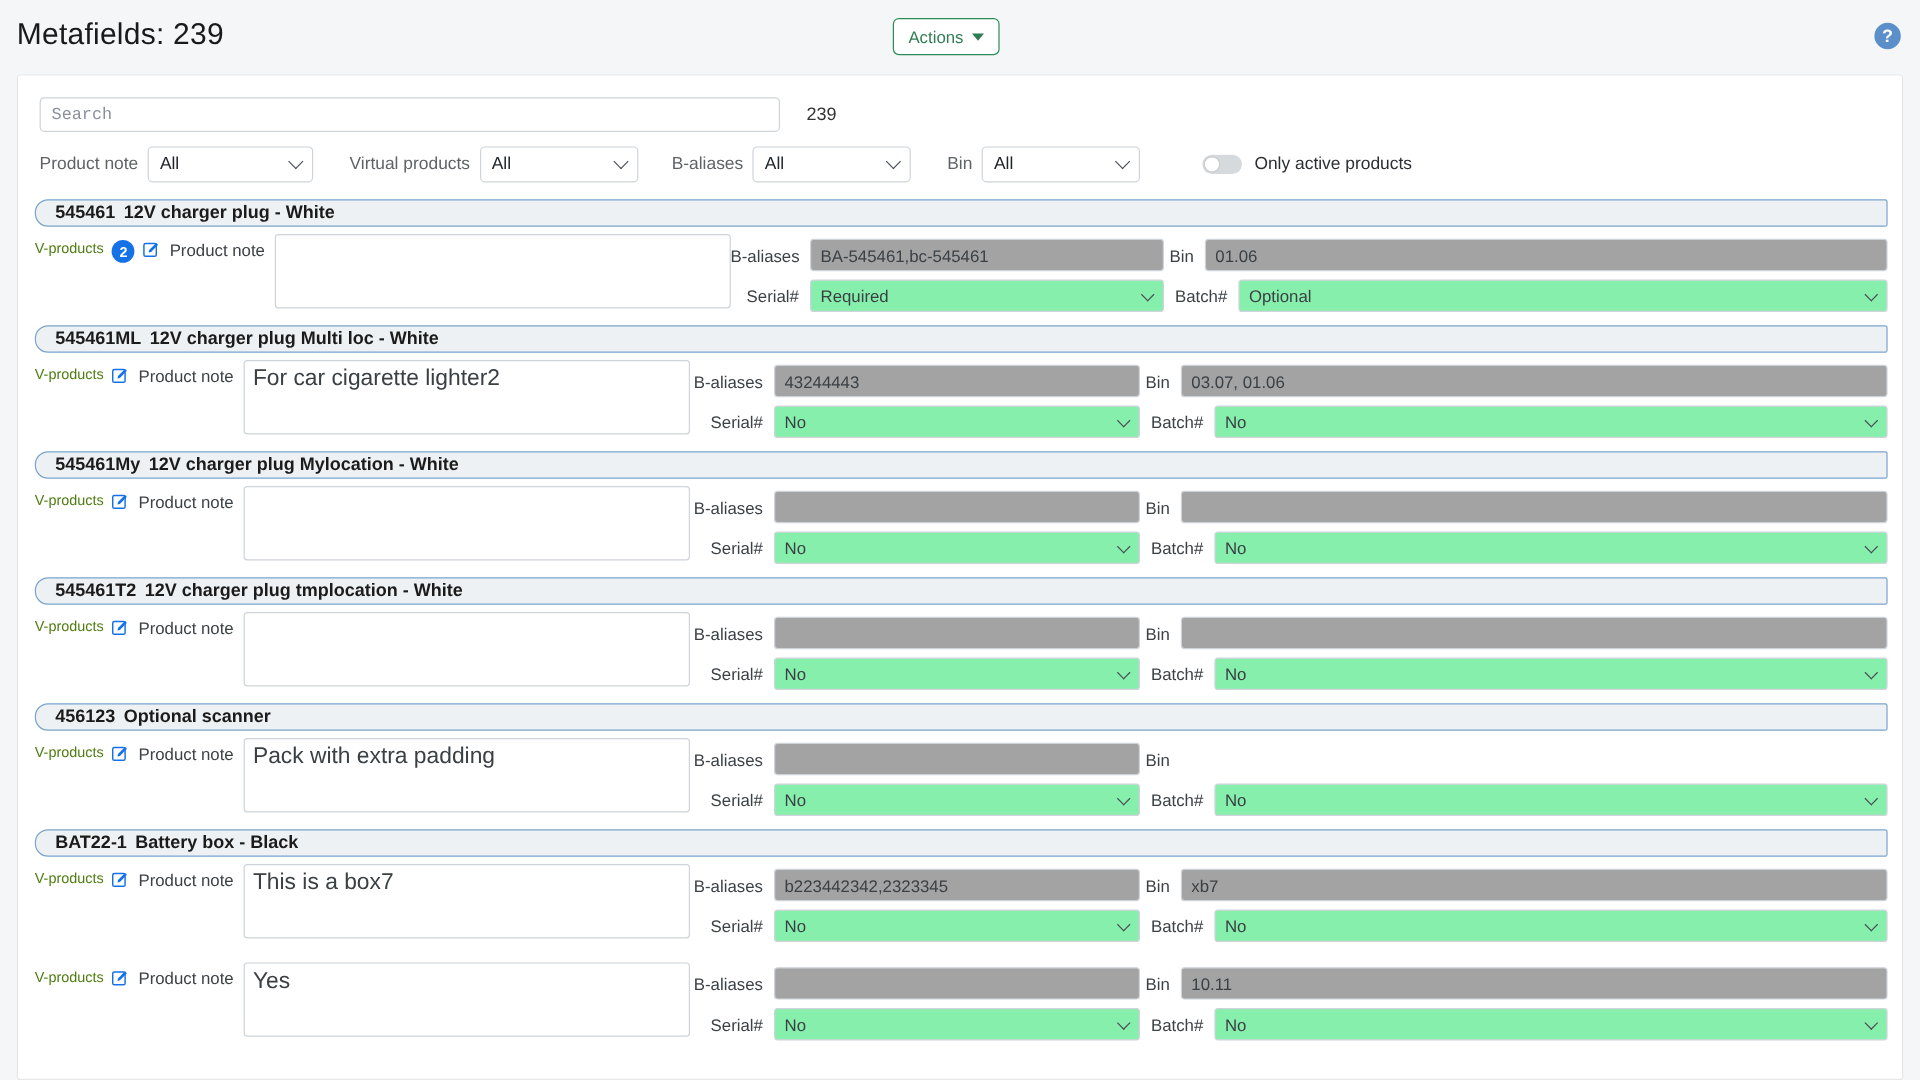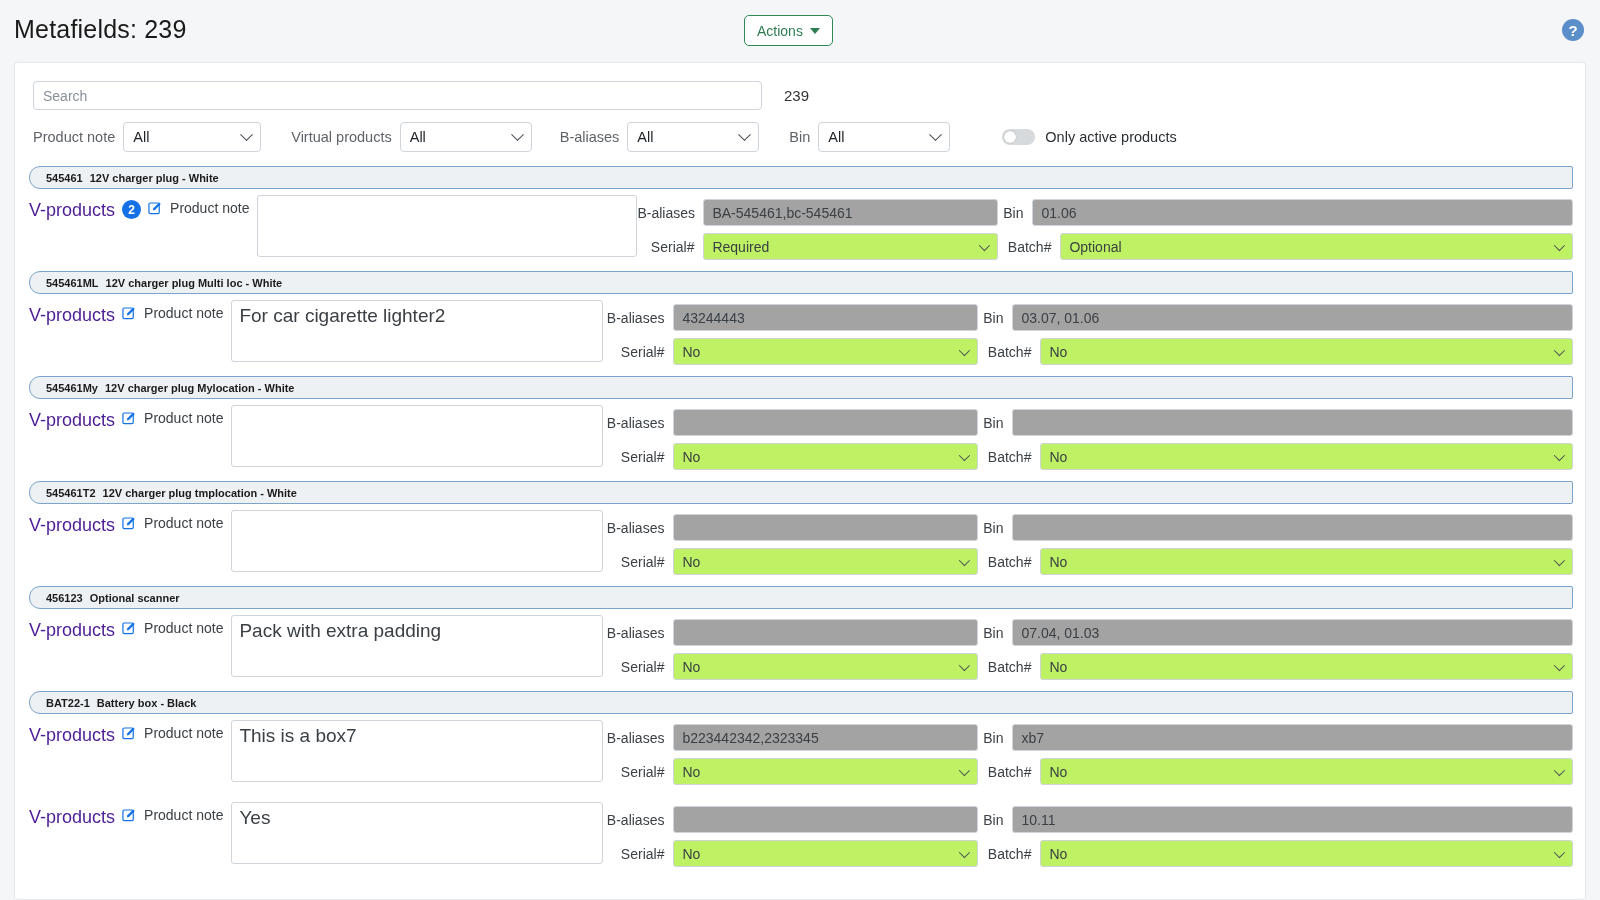--- a/index.html
+++ b/index.html
@@ -76,26 +76,26 @@
   }
 
   
   .filters { padding: 18px 0 0 18px; }
   .filter-row-1 {
     display: flex;
     align-items: center;
     gap: 22px;
   }
   .search-input {
-    width: 729px; height: 29px;
+    width: 617px; height: 29px;
     border: 1px solid #ced4da;
     border-radius: 4px;
     padding: 0 9px;
     font-size: 14px;
-    font-family: Liberation Sans, sans-serif;
+    font-family: Liberation Mono, monospace;
     color: #0f172a;
     background: #fff;
     outline: none;
   }
   .search-input::placeholder { color: #8a9099; }
   .result-count {
     font-size: 15px;
     color: #333;
   }
   .filter-row-2 {
@@ -168,39 +168,39 @@
     height: 23px;
     background: #eef1f4;
     border: 1px solid #7aa4cc;
     border-top-left-radius: 11px;
     border-bottom-left-radius: 11px;
     border-top-right-radius: 2px;
     border-bottom-right-radius: 2px;
     display: flex;
     align-items: center;
     padding-left: 16px;
-    font-size: 11px;
+    font-size: 15px;
     font-weight: bold;
     color: #1b1b1b;
     gap: 7px;
   }
   .prow-body {
     display: flex;
     padding: 6px 12px 0 14px;
     height: 82px;
     align-items: flex-start;
   }
   .left-col {
     display: flex;
     align-items: flex-start;
     padding-top: 5px;
     gap: 7px;
     flex: none;
   }
-  .vp-label { font-size: 18px; color: #4c1d95; white-space: nowrap; }
+  .vp-label { font-size: 12px; color: #4d7c0f; white-space: nowrap; }
   .vp-badge {
     min-width: 19px; height: 19px;
     border-radius: 10px;
     background: #1472e6;
     color: #fff;
     font-size: 12px;
     font-weight: bold;
     display: flex;
     align-items: center;
     justify-content: center;
@@ -247,21 +247,21 @@
     font-family: "Liberation Sans", sans-serif;
     color: #3b4045;
     padding: 0 8px;
     outline: none;
   }
   .dd {
     position: relative;
     height: 27px;
     border: 1px solid #ced4da;
     border-radius: 3px;
-    background: #bef264;
+    background: #86efac;
     font-size: 14px;
     color: #3b4045;
     display: flex;
     align-items: center;
     padding: 0 8px;
     cursor: pointer;
   }
   .dd .chev2 {
     position: absolute;
     right: 10px;
@@ -544,21 +544,20 @@
         <span class="pn-label">Product note</span>
       </div>
 
       <textarea class="note-area" style="width: 372px;">Pack with extra padding</textarea>
 
       <div class="right-col">
         <div class="rcline">
           <span class="rc-label" style="width: 70px; padding-right: 9px;">B-aliases</span>
           <input class="txt" style="width: 305px;">
           <span class="rc-label" style="width: 34px; padding-right: 9px;">Bin</span>
-          <input class="txt" value="07.04, 01.03" style="flex: 1 1 0%;">
         </div>
         <div class="rcline">
           <span class="rc-label" style="width: 70px; padding-right: 9px;">Serial#</span>
           <div class="dd" style="width: 305px;">
             <span>No</span>
             <span class="chev2"></span>
           </div>
           <span class="rc-label" style="width: 62px; padding-right: 9px;">Batch#</span>
           <div class="dd" style="flex: 1 1 0%;">
             <span>No</span>

